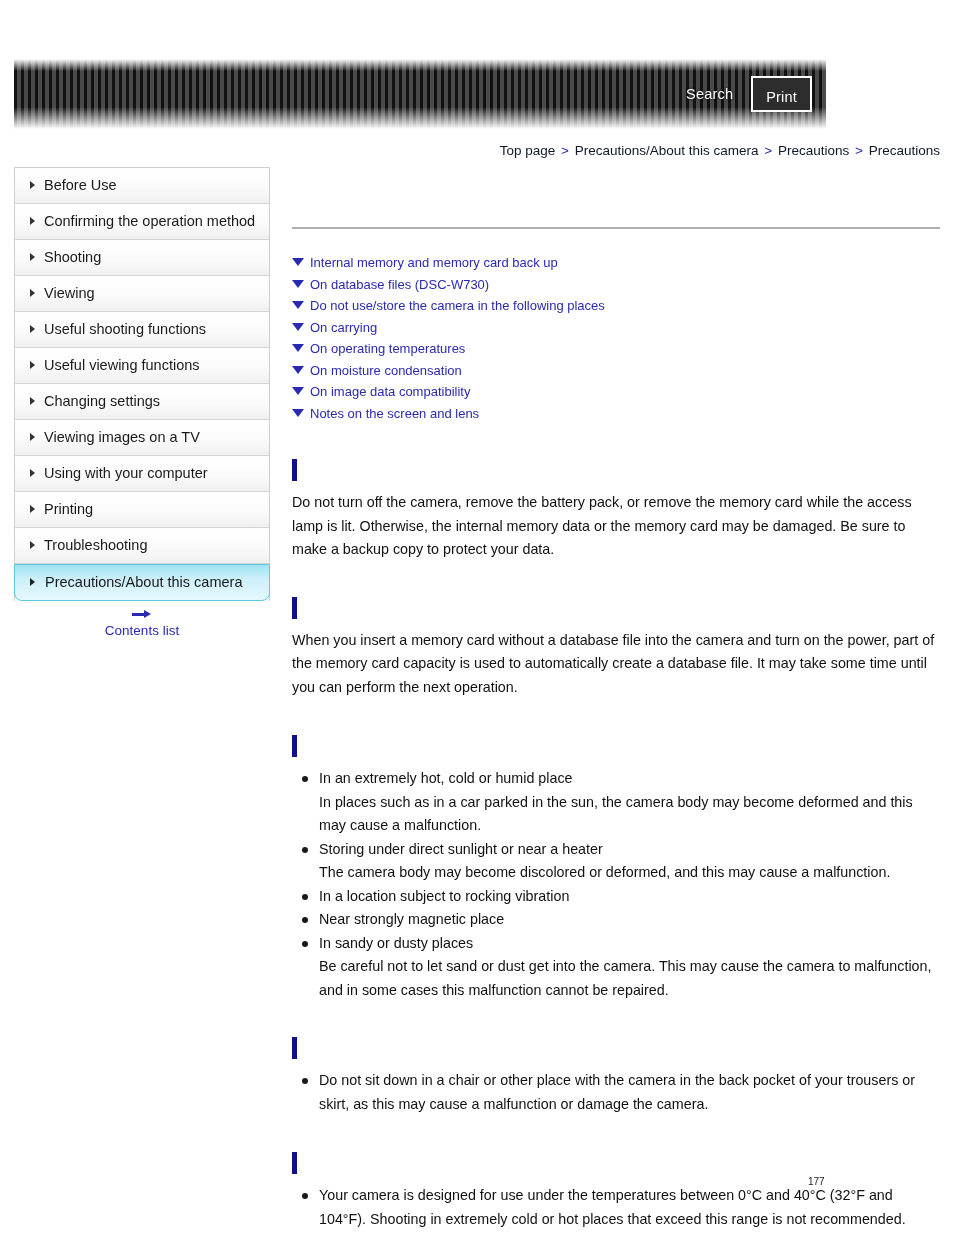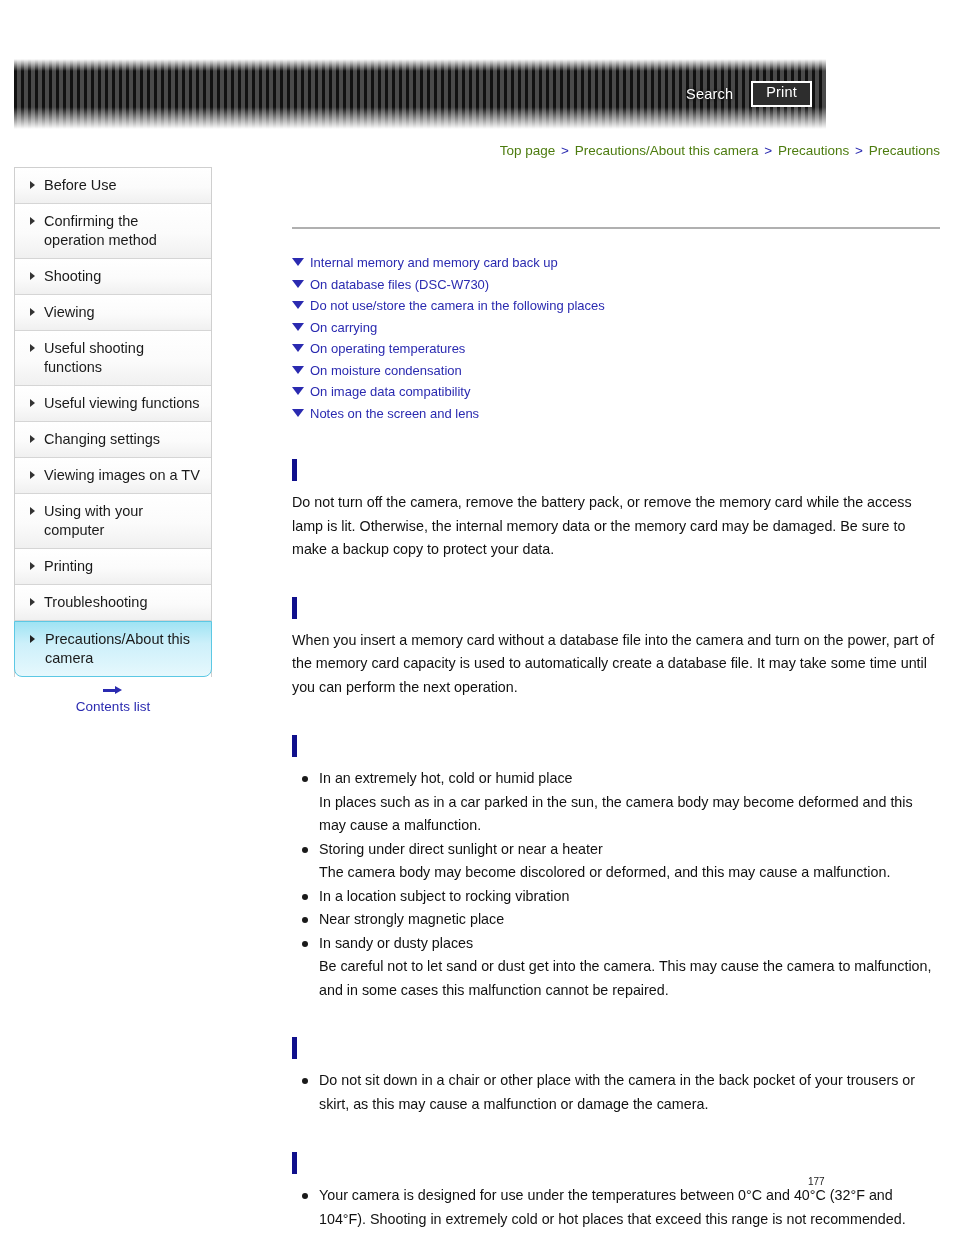--- a/index.html
+++ b/index.html
@@ -51,44 +51,44 @@
     text-decoration: none;
     text-shadow: 0 0 3px rgba(0,0,0,.9);
     padding: 2px 4px;
   }
   .print-button {
     color: #ffffff;
     font-size: 14.5px;
     letter-spacing: .2px;
     border: 2px solid #ffffff;
     background: #2d2d2d;
-    padding: 1px 13px 5px 13px;
+    padding: 11px 13px 5px 13px;
     line-height: 1.15;
     text-decoration: none;
     display: inline-block;
   }
 
   
   .breadcrumb {
     position: absolute;
     right: 14px;
     top: 143px;
     font-size: 13.5px;
     color: #2a2ab0;
     white-space: nowrap;
   }
-  .breadcrumb .crumb { color: #4d7c0f; text-decoration: none; }
+  .breadcrumb .crumb { color: #0f172a; text-decoration: none; }
   .breadcrumb .sep { color: #2a2ab0; padding: 0 2px; }
 
   
   .sidebar {
     position: absolute;
     left: 14px;
     top: 167px;
-    width: 198px;
+    width: 256px;
   }
   .nav-list {
     list-style: none;
     margin: 0;
     padding: 0;
     border: 1px solid #cfcfcf;
     border-bottom: none;
     background: #ffffff;
   }
   .nav-item {

